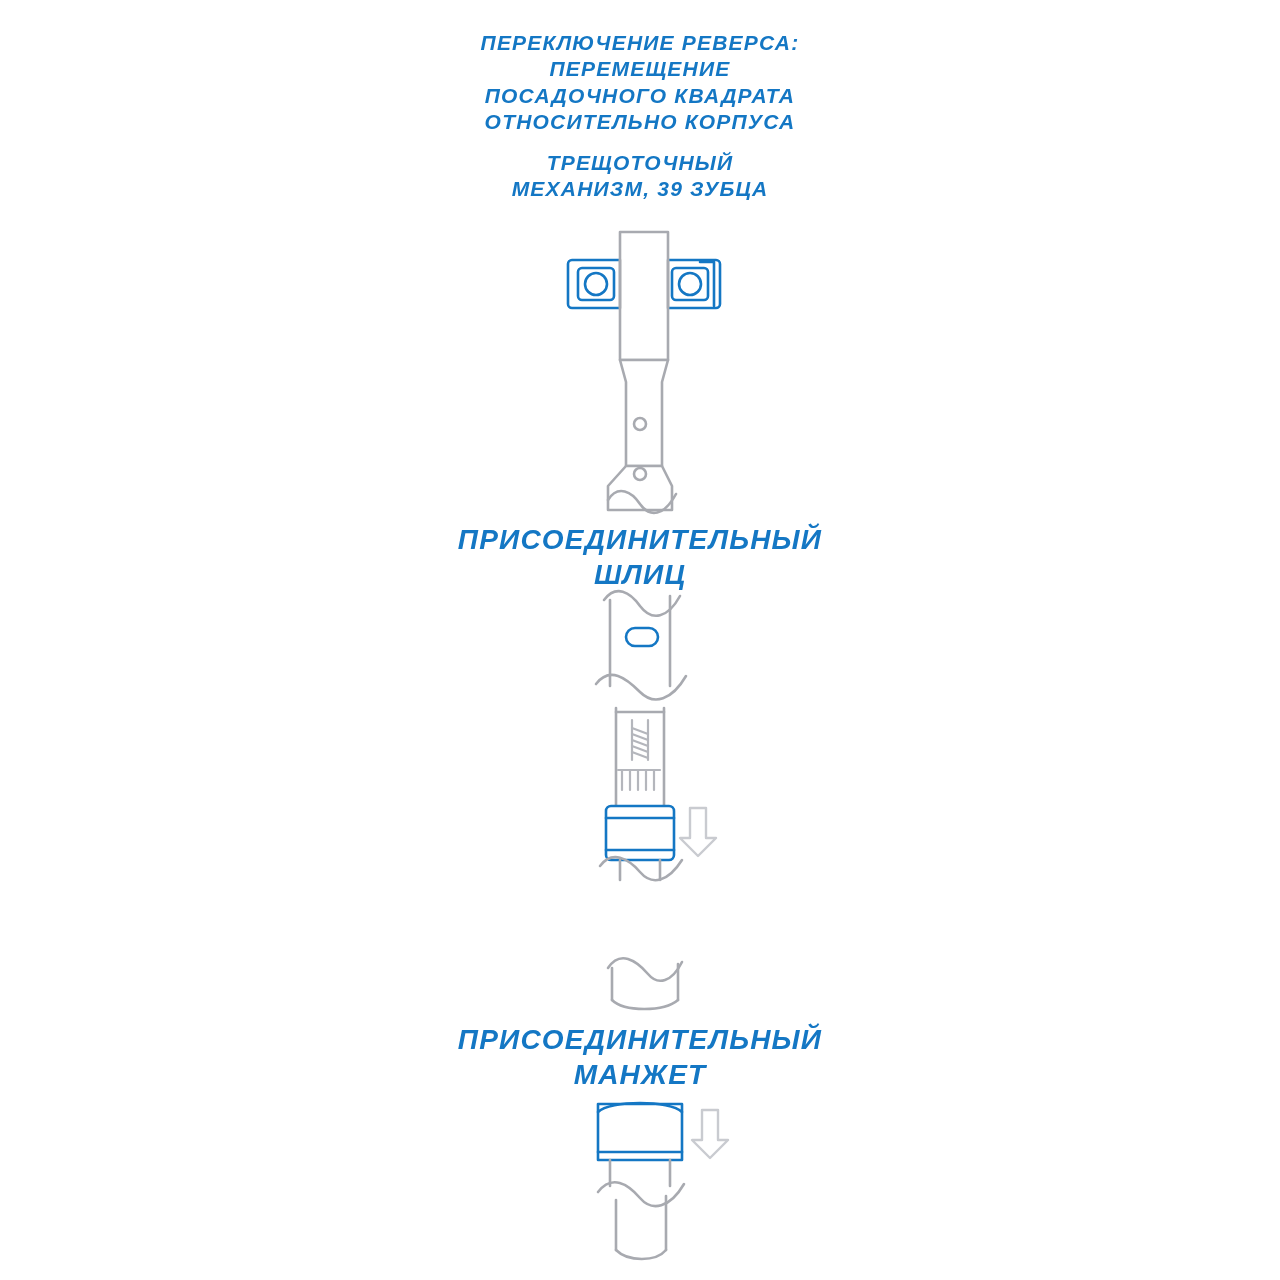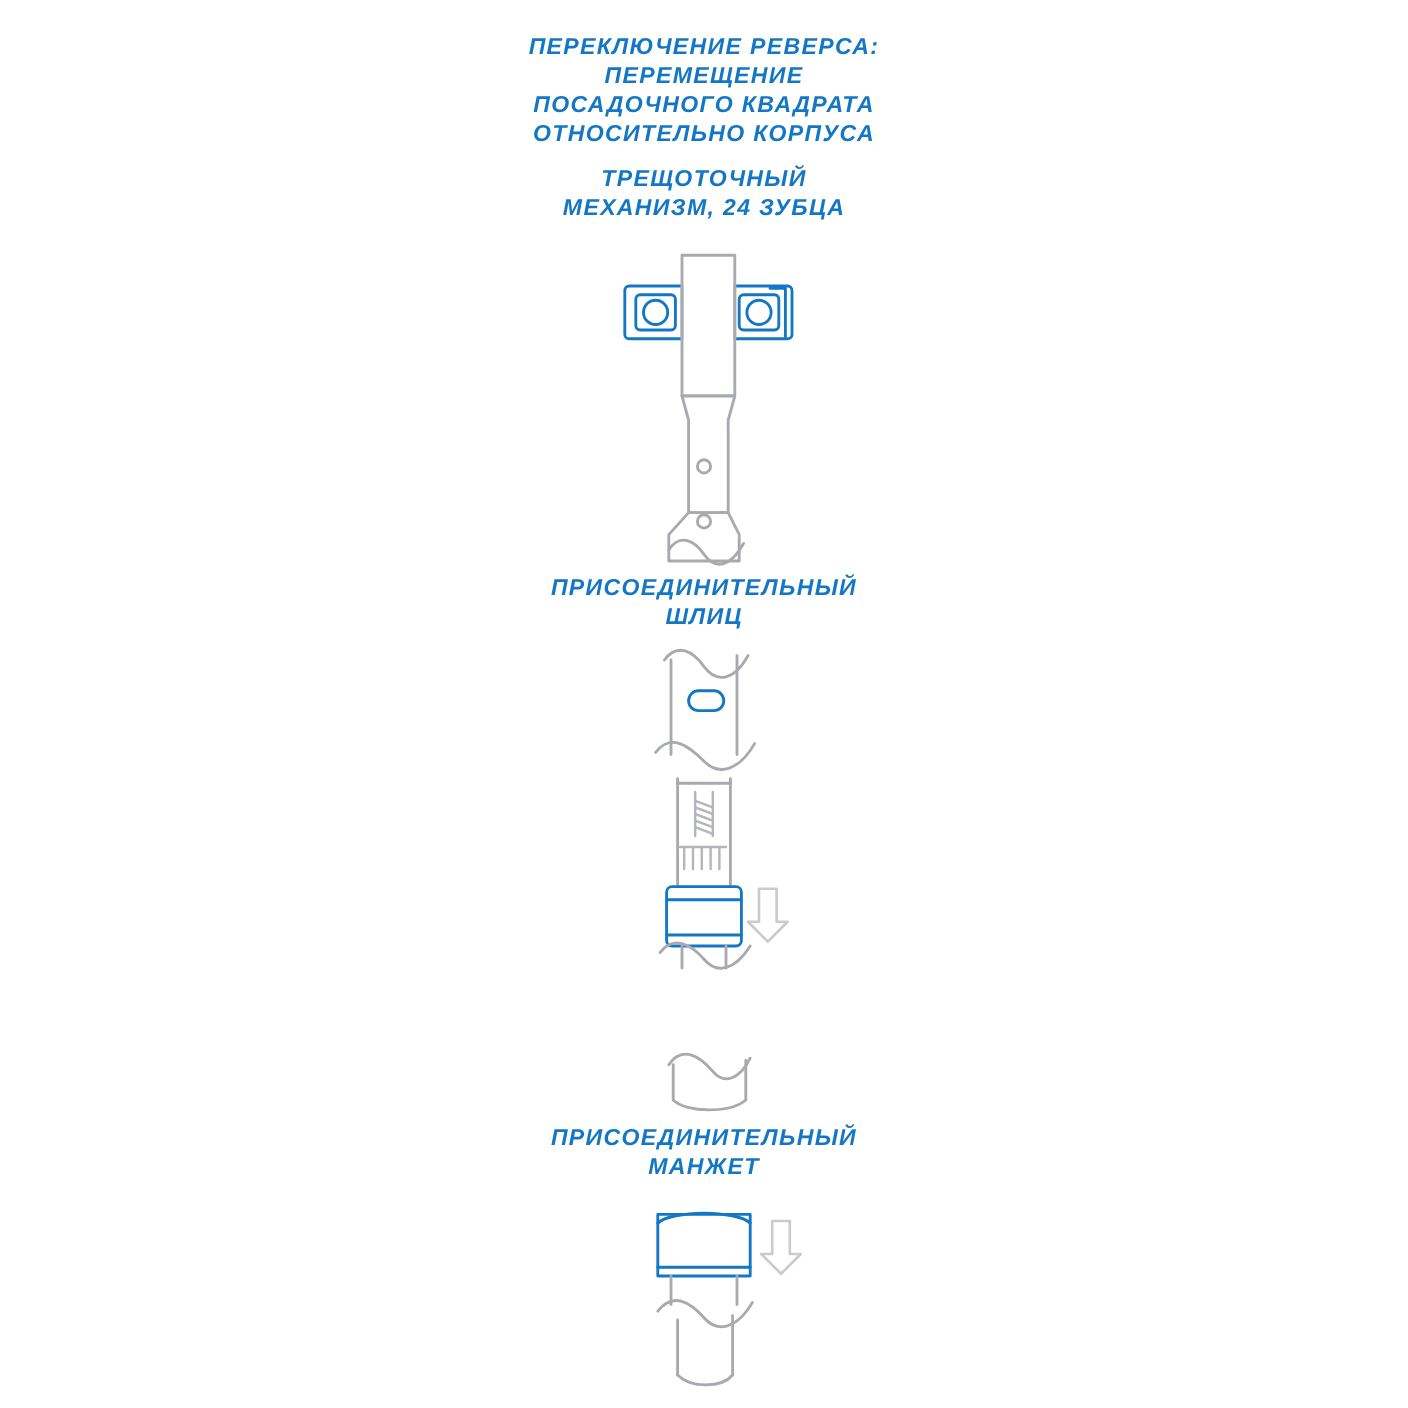--- a/index.html
+++ b/index.html
@@ -28,21 +28,21 @@
     color: #1477c4;
     font-family: "Liberation Sans", sans-serif;
     font-weight: 700;
     font-style: italic;
     letter-spacing: 1.2px;
     line-height: 1.26;
     white-space: pre-line;
     user-select: none;
   }
   .label.size-lg { font-size: 21px; }
-  .label.size-md { font-size: 21px; }
+  .label.size-md { font-size: 28px; }
 
   
   #label-reverse   { left: 340px; top: 30px;   width: 600px; }
   #label-ratchet   { left: 340px; top: 150px;  width: 600px; }
   #label-spline    { left: 340px; top: 522px;  width: 600px; }
   #label-coupling  { left: 340px; top: 893px;  width: 600px; }
   #label-cuff      { left: 340px; top: 1022px; width: 600px; }
 
   svg.art {
     position: absolute;
@@ -188,21 +188,21 @@
       </g>
     </g>
   </svg>
 
   <div class="label size-lg" id="label-reverse">ПЕРЕКЛЮЧЕНИЕ РЕВЕРСА:
 ПЕРЕМЕЩЕНИЕ
 ПОСАДОЧНОГО КВАДРАТА
 ОТНОСИТЕЛЬНО КОРПУСА</div>
 
   <div class="label size-lg" id="label-ratchet">ТРЕЩОТОЧНЫЙ
-МЕХАНИЗМ, 24 ЗУБЦА</div>
+МЕХАНИЗМ, 39 ЗУБЦА</div>
 
   <div class="label size-md" id="label-spline">ПРИСОЕДИНИТЕЛЬНЫЙ
 ШЛИЦ</div>
 
 
   <div class="label size-md" id="label-cuff">ПРИСОЕДИНИТЕЛЬНЫЙ
 МАНЖЕТ</div>
 
 </div>
 

